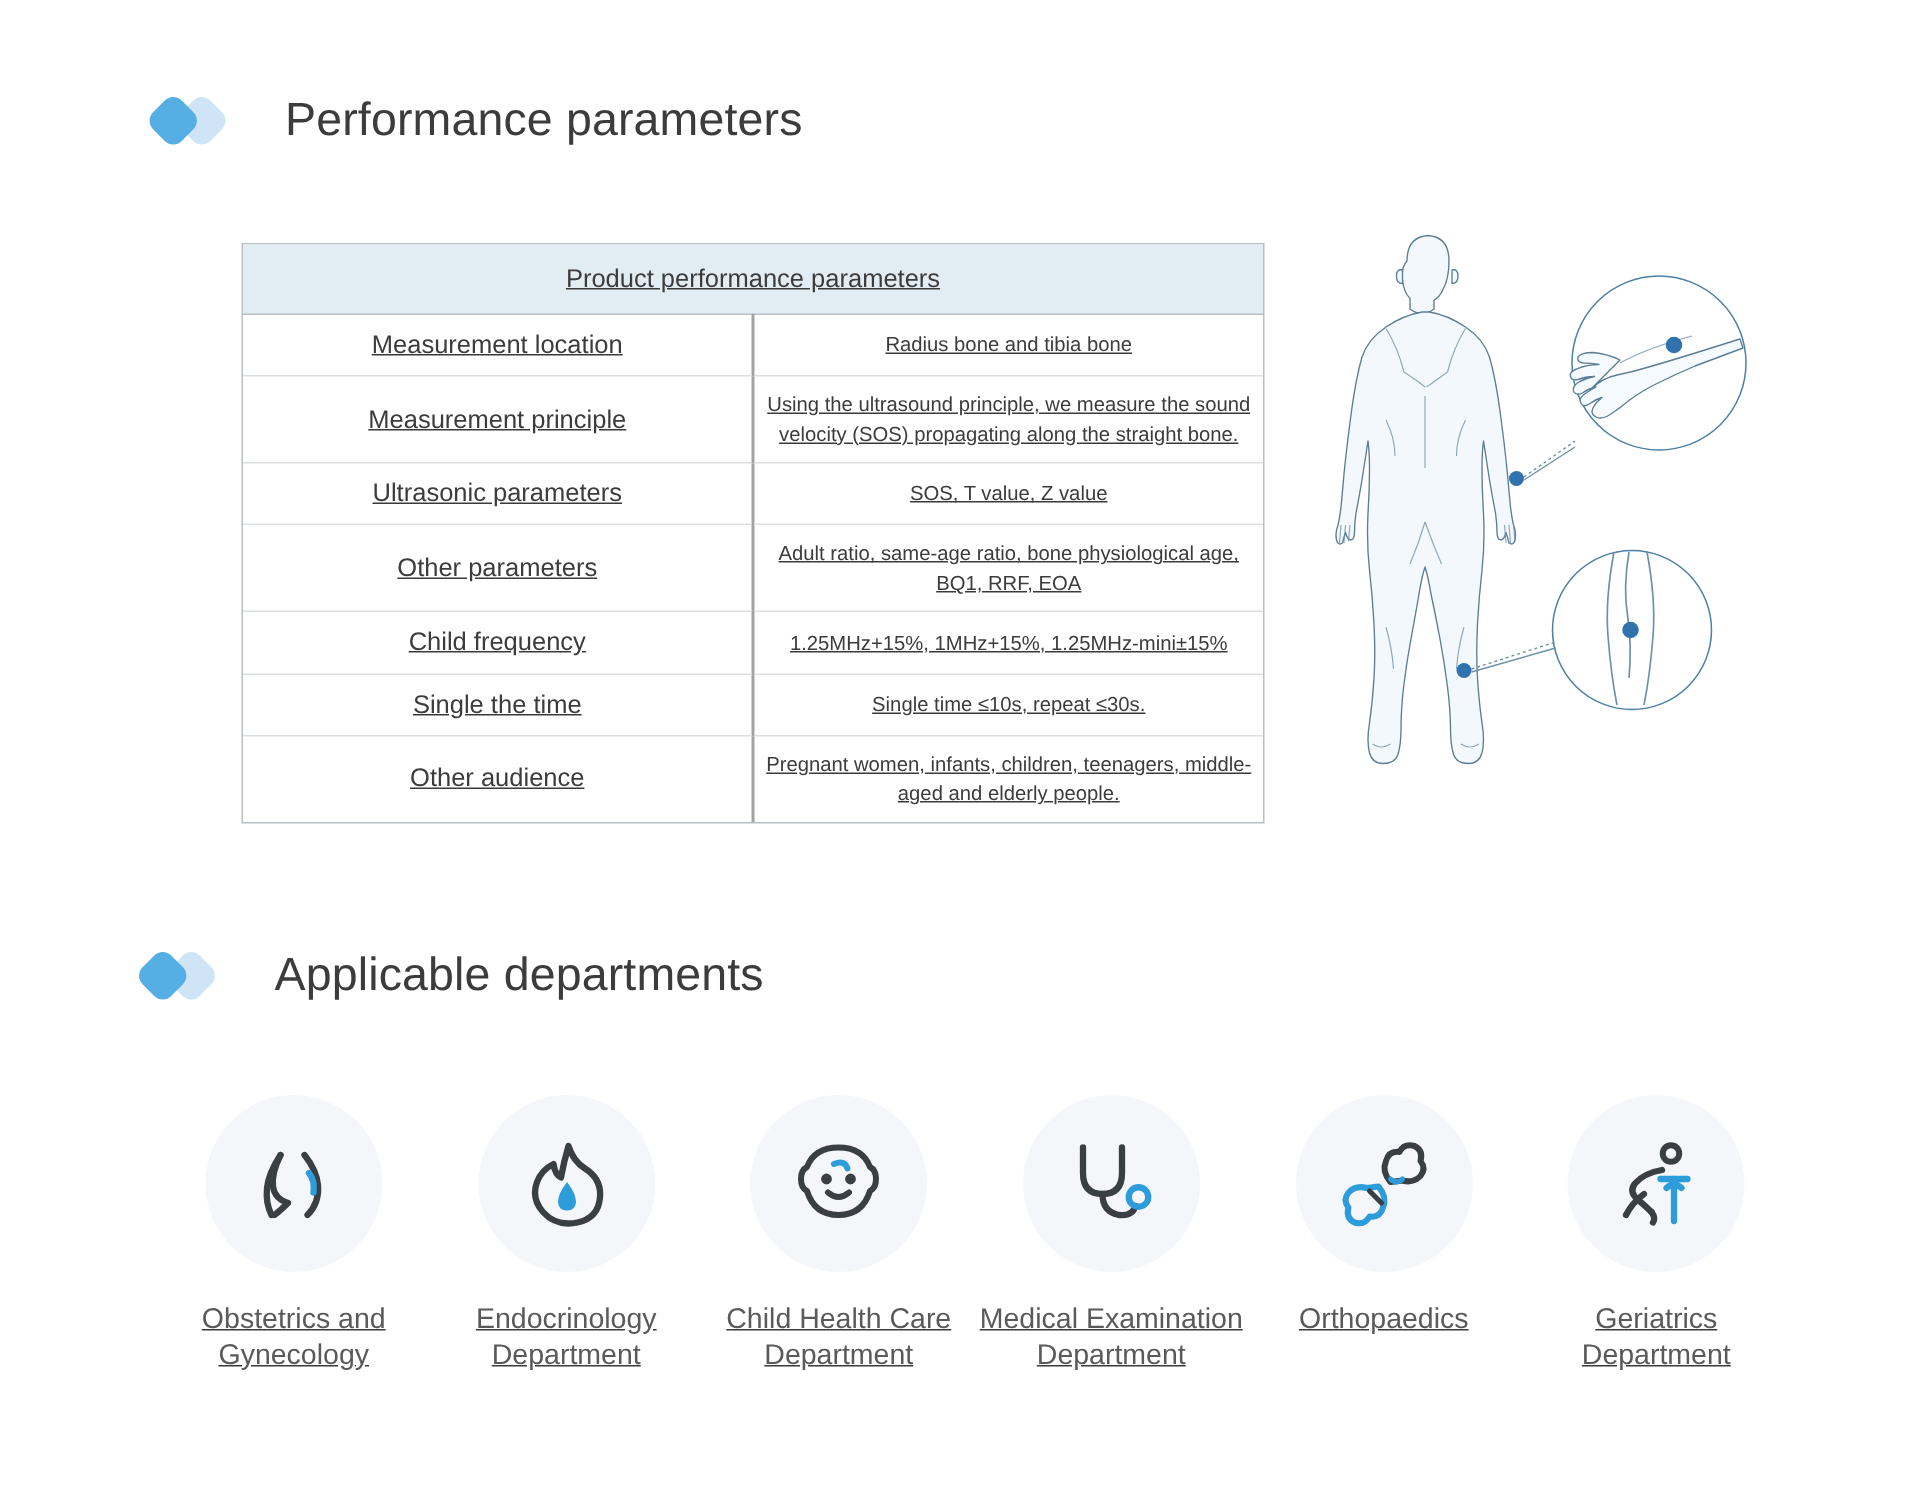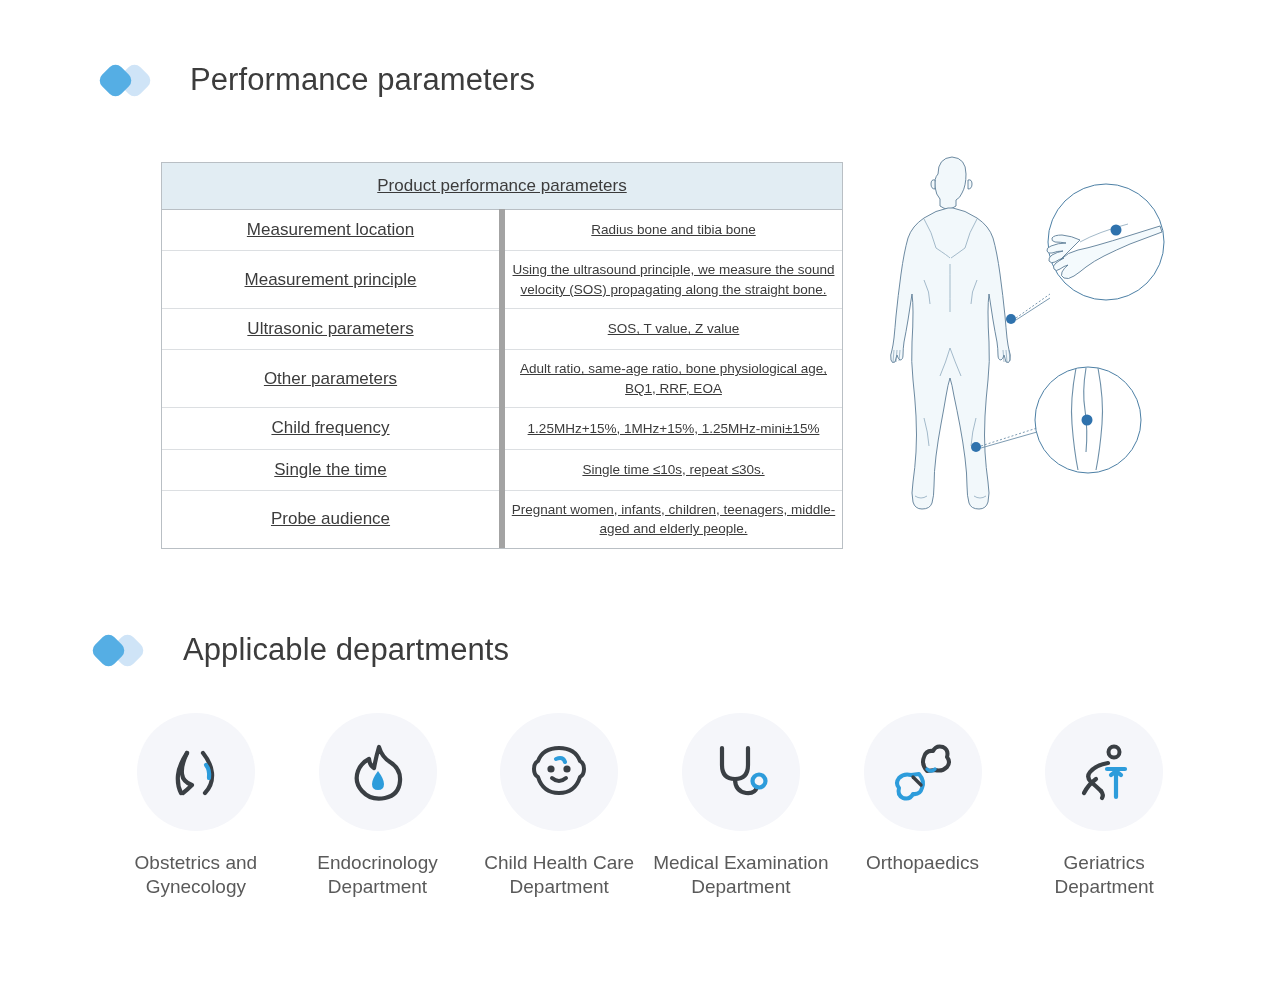--- a/index.html
+++ b/index.html
@@ -86,21 +86,21 @@
     vertical-align: middle;
     text-align: center;
   }
   .param-table tr:first-child td {
     border-top: none;
   }
   .col-label {
     width: 235px;
     font-size: 17px;
     color: #3c3c3c;
-    border-right: 6px solid #a3a3a3;
+    border-right: 2px solid #a3a3a3;
     line-height: 1.3;
   }
   .col-value {
     font-size: 13.5px;
     color: #3c3c3c;
     line-height: 1.45;
     padding-left: 14px;
     padding-right: 14px;
   }
 
@@ -110,25 +110,26 @@
     left: 880px;
     top: 152px;
     width: 300px;
     height: 372px;
   }
 
   
   .departments {
     position: absolute;
     left: 105px;
-    top: 713px;
+    top: 730px;
     width: 1090px;
     display: flex;
     justify-content: space-between;
     align-items: flex-start;
+    text-decoration: underline;
   }
   .dept {
     width: 182px;
     display: flex;
     flex-direction: column;
     align-items: center;
   }
   .dept-circle {
     width: 118px;
     height: 118px;
@@ -184,21 +185,21 @@
       </tr>
       <tr>
         <td class="col-label">Child frequency</td>
         <td class="col-value">1.25MHz+15%, 1MHz+15%, 1.25MHz-mini±15%</td>
       </tr>
       <tr>
         <td class="col-label">Single the time</td>
         <td class="col-value">Single time ≤10s, repeat ≤30s.</td>
       </tr>
       <tr>
-        <td class="col-label">Probe audience</td>
+        <td class="col-label">Other audience</td>
         <td class="col-value">Pregnant women, infants, children, teenagers, middle-aged and elderly people.</td>
       </tr>
     </tbody>
   </table>
 </div>
 
 <div class="body-figure">
   <svg width="300" height="372" viewBox="0 0 300 372">
     <g fill="#f2f8fb" stroke="#5c7d96" stroke-width="0.9" stroke-linejoin="round">
 

